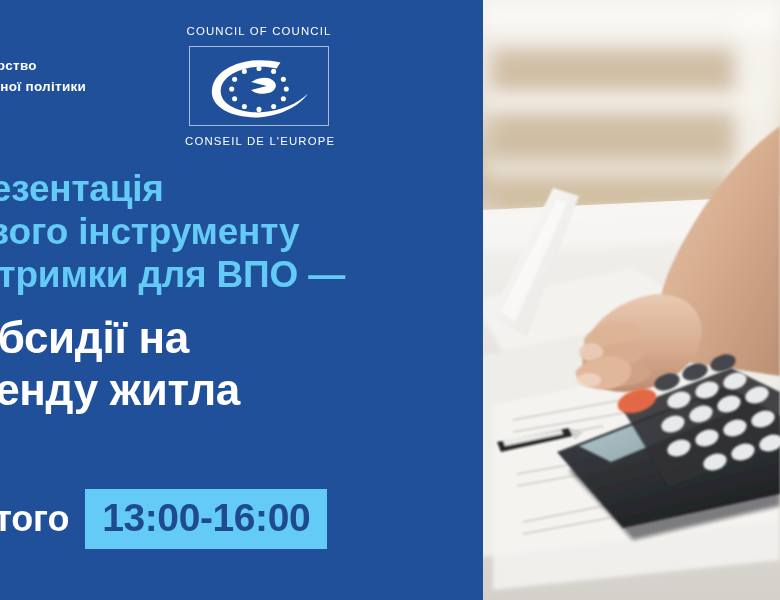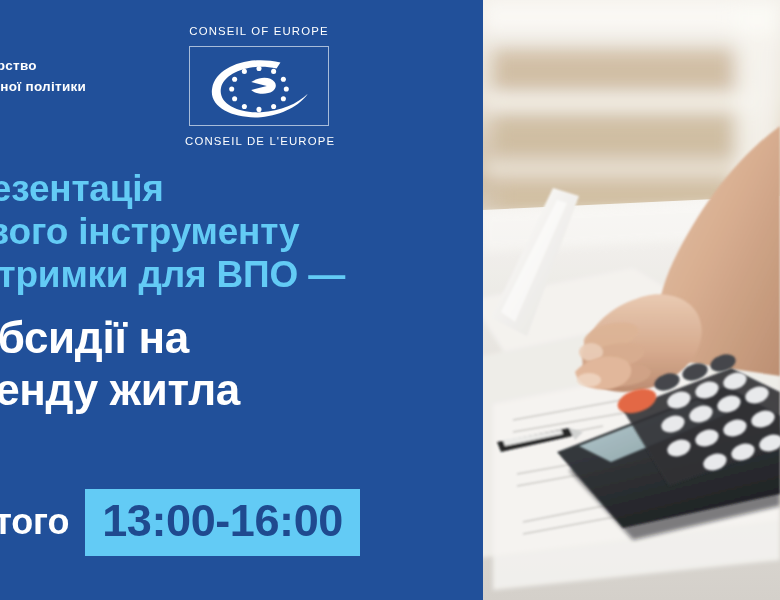--- a/index.html
+++ b/index.html
@@ -126,21 +126,21 @@
   .date-text {
     color: #FFFFFF;
     font-size: 36px;
     font-weight: 700;
     letter-spacing: -0.2px;
     white-space: nowrap;
   }
   .time-badge {
     background: #63CBF5;
     color: #1F4A8F;
-    font-size: 45px;
+    font-size: 39px;
     font-weight: 700;
     letter-spacing: -0.4px;
     padding: 8px 17px 10px 17px;
     white-space: nowrap;
     line-height: 1.08;
   }
 
   
   .photo {
     position: absolute;
@@ -318,21 +318,21 @@
 
   <div class="left-panel">
 
     <div class="header-row">
 
       <div class="ministry-block">Міністерство
 соціальної політики
 України</div>
 
       <div class="coe-logo">
-        <div class="coe-top-text">CONSEIL OF EUROPE</div>
+        <div class="coe-top-text">COUNCIL OF COUNCIL</div>
 
         <div class="coe-flag">
           <svg viewBox="0 0 140 80" aria-hidden="true">
 
             <path d="M92 16 C60 8 26 20 22 42 C18 62 44 74 72 72
                      C94 70 112 60 120 48 C110 58 92 66 72 67
                      C48 68 28 58 31 42 C34 26 62 16 88 22 Z" fill="#ffffff"></path>
             <path d="M62 36 C70 30 82 30 86 36 C90 42 84 48 74 48
                      C68 48 64 46 62 44 L78 40 Z" fill="#ffffff"></path>
 

